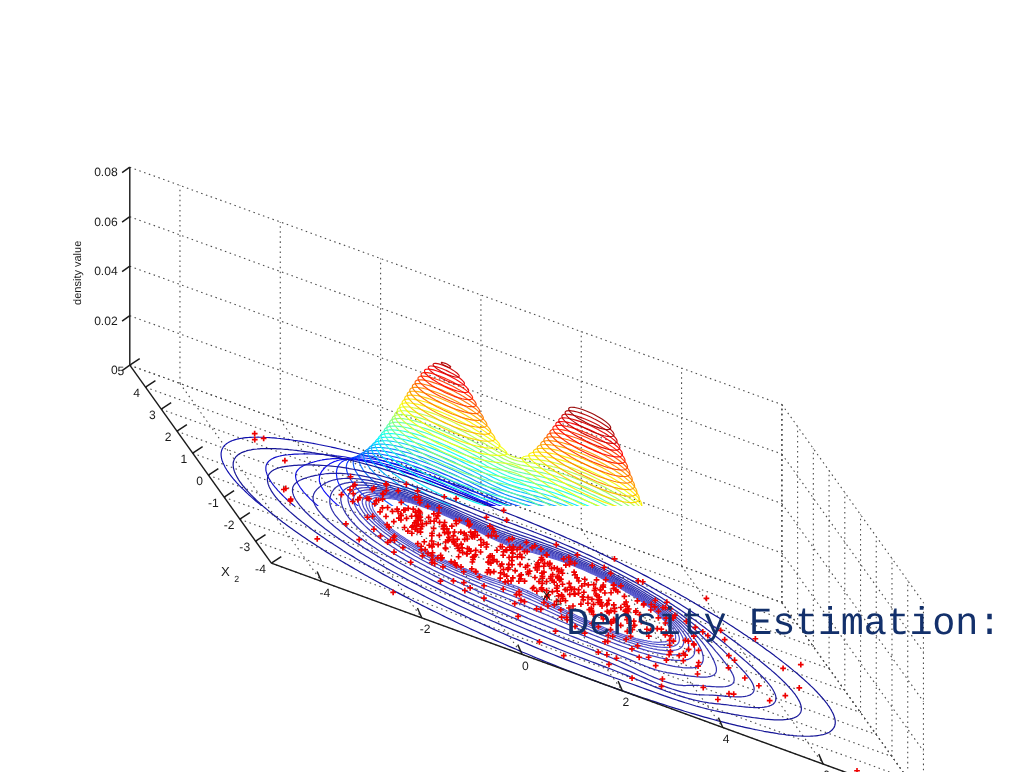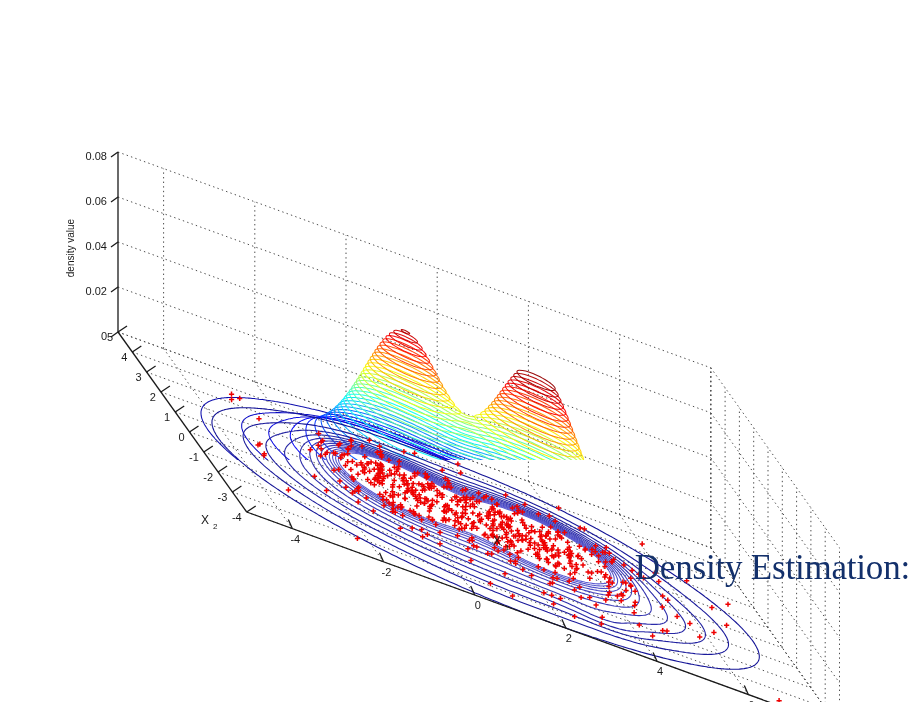--- a/index.html
+++ b/index.html
@@ -26,21 +26,21 @@
     width: 922px;
     height: 702px;
   }
   .caption-block {
     position: absolute;
     left: 0;
     top: 548px;
     width: 916px;
     text-align: right;
     color: #13306b;
-    font-family: Liberation Serif, serif;
+    font-family: Liberation Mono, monospace;
     line-height: 1.12;
     letter-spacing: -0.2px;
   }
   .caption-line {
     display: block;
     font-size: 35px;
     font-weight: 400;
     white-space: nowrap;
   }
   .caption-line.line-1 { padding-right: 6px; }

